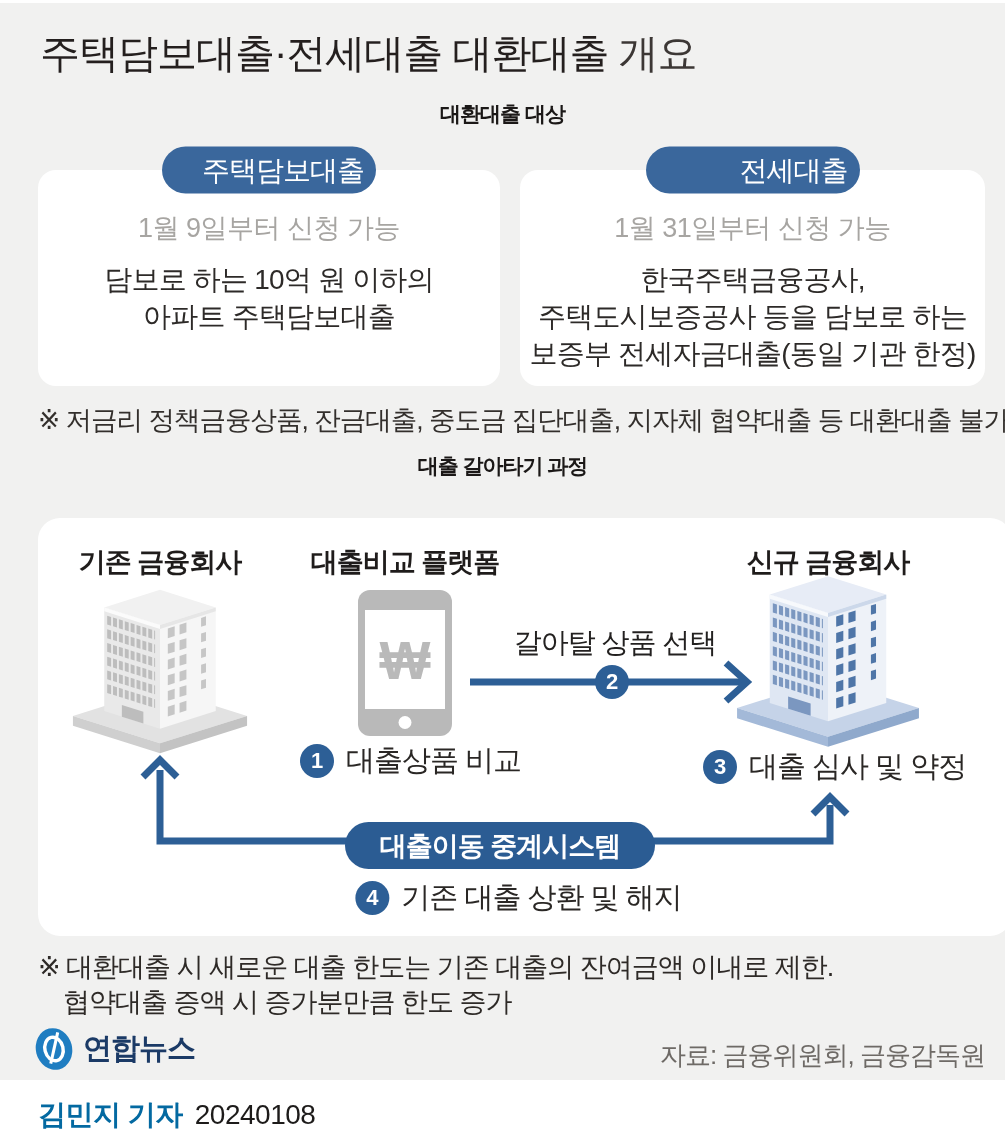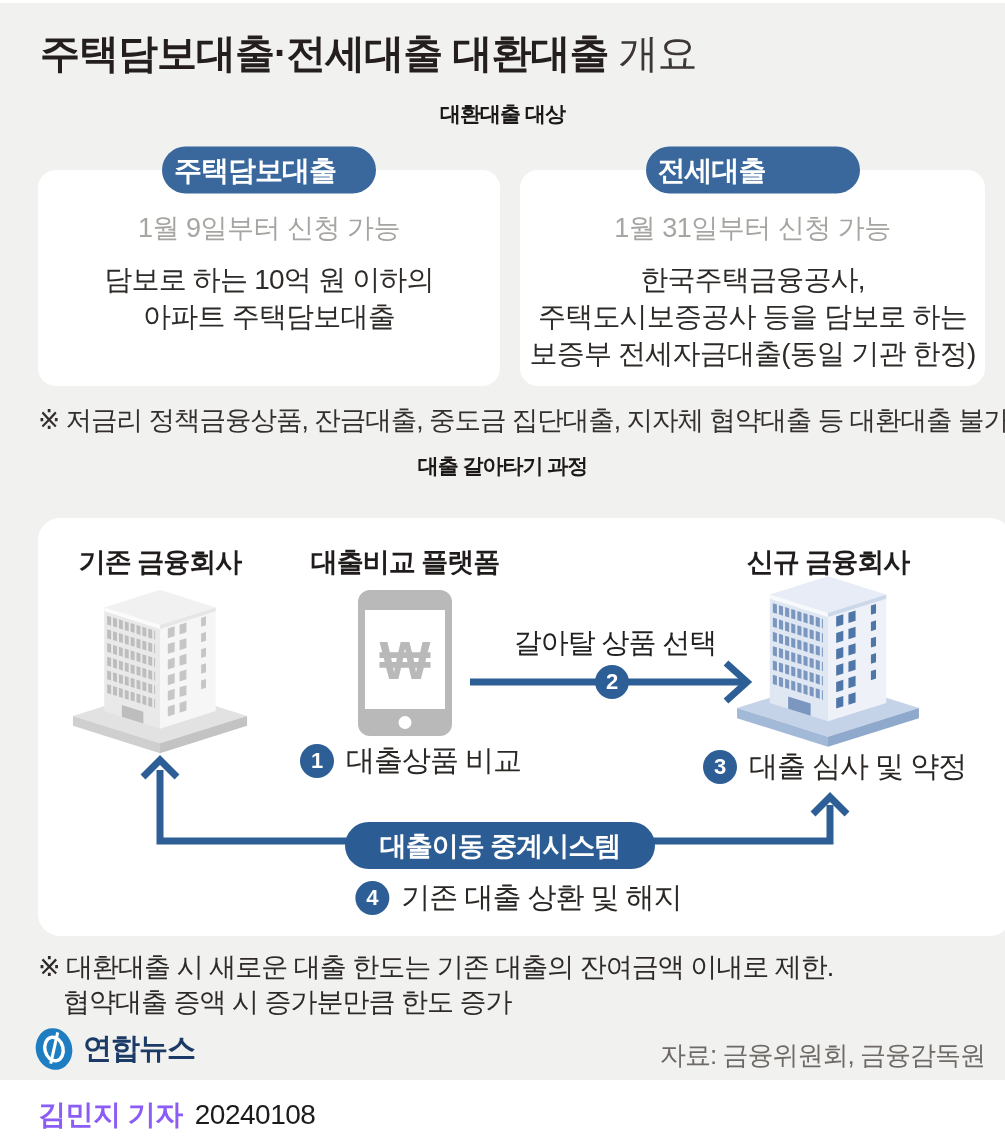--- a/index.html
+++ b/index.html
@@ -3,33 +3,33 @@
 <meta charset="utf-8">
 <style>
   html,body{margin:0;padding:0;background:#fff;}
   .canvas{
     position:relative;width:1005px;height:1145px;overflow:hidden;
     background:#f1f1f0;font-family:"Liberation Sans","DejaVu Sans",sans-serif;
     color:#2c2927;
   }
   .topstrip{position:absolute;left:0;top:0;width:100%;height:3px;background:#ffffff;}
   .title{position:absolute;left:40px;top:26px;white-space:nowrap;font-size:40px;letter-spacing:-1px;}
-  .title .t-main{font-weight:700;color:#241f1e;}
+  .title .t-main{font-weight:400;color:#241f1e;}
   .title .t-suffix{font-weight:300;color:#3c3735;margin-left:10px;}
   .sec-heading{position:absolute;left:0;width:100%;text-align:center;font-size:21px;font-weight:800;color:#1b1817;letter-spacing:-1px;}
   .h-target{top:100px;}
   .h-process{top:452px;}
 
   .card{position:absolute;top:170px;height:216px;background:#ffffff;border-radius:18px;}
   .card1{left:38px;width:462px;}
   .card2{left:520px;width:465px;}
   .badge{
     position:absolute;left:50%;top:0;transform:translate(-50%,-50%);
     min-width:214px;height:47px;line-height:47px;border-radius:24px;
-    background:#3a679c;color:#ffffff;font-weight:700;font-size:28px;text-align:left;
+    background:#3a679c;color:#ffffff;font-weight:400;font-size:28px;text-align:right;
     letter-spacing:-1px;padding:0 12px;box-sizing:border-box;white-space:nowrap;
   }
   .card-body{position:absolute;left:0;right:0;top:40px;text-align:center;}
   .card-date{font-size:27px;color:#a7a5a2;letter-spacing:-0.5px;margin-bottom:15px;}
   .card-line{font-size:28px;color:#2d2a28;line-height:37px;letter-spacing:-0.8px;}
 
   .note{position:absolute;left:38px;top:402px;font-size:26.5px;color:#332f2c;letter-spacing:-1px;white-space:nowrap;}
 
   .process{position:absolute;left:38px;top:518px;width:947px;height:418px;background:#ffffff;border-radius:22px;padding-left:27px;}
   .col-label{position:absolute;top:26px;transform:translateX(-50%);font-size:27px;font-weight:600;color:#1f1c1b;letter-spacing:-1px;white-space:nowrap;}
@@ -60,21 +60,21 @@
 
   .footnote{position:absolute;left:38px;top:950px;font-size:27px;color:#2e2a27;letter-spacing:-1px;line-height:35px;}
   .footnote .fn2{padding-left:25px;}
 
   .logo{position:absolute;left:33px;top:1026px;display:flex;align-items:center;gap:8px;}
   .logo-text{font-size:29px;font-weight:800;color:#1b3a66;letter-spacing:-1px;}
   .source{position:absolute;right:20px;top:1038px;font-size:26px;color:#6e6a66;letter-spacing:-1px;}
 
   .bottomstrip{position:absolute;left:0;top:1080px;width:100%;height:65px;background:#ffffff;}
   .byline{position:absolute;left:38px;top:1096px;font-size:28px;letter-spacing:-0.5px;white-space:nowrap;}
-  .byline .by-name{font-weight:700;color:#8b5cf6;}
+  .byline .by-name{font-weight:700;color:#0369a1;}
   .byline .by-date{font-weight:400;color:#1d1b1a;margin-left:12px;}
 </style>
 </head>
 <body>
 
 <div class="canvas">
   <div class="topstrip"></div>
 
   <div class="title">
     <span class="t-main">주택담보대출·전세대출 대환대출</span><span class="t-suffix">개요</span>

